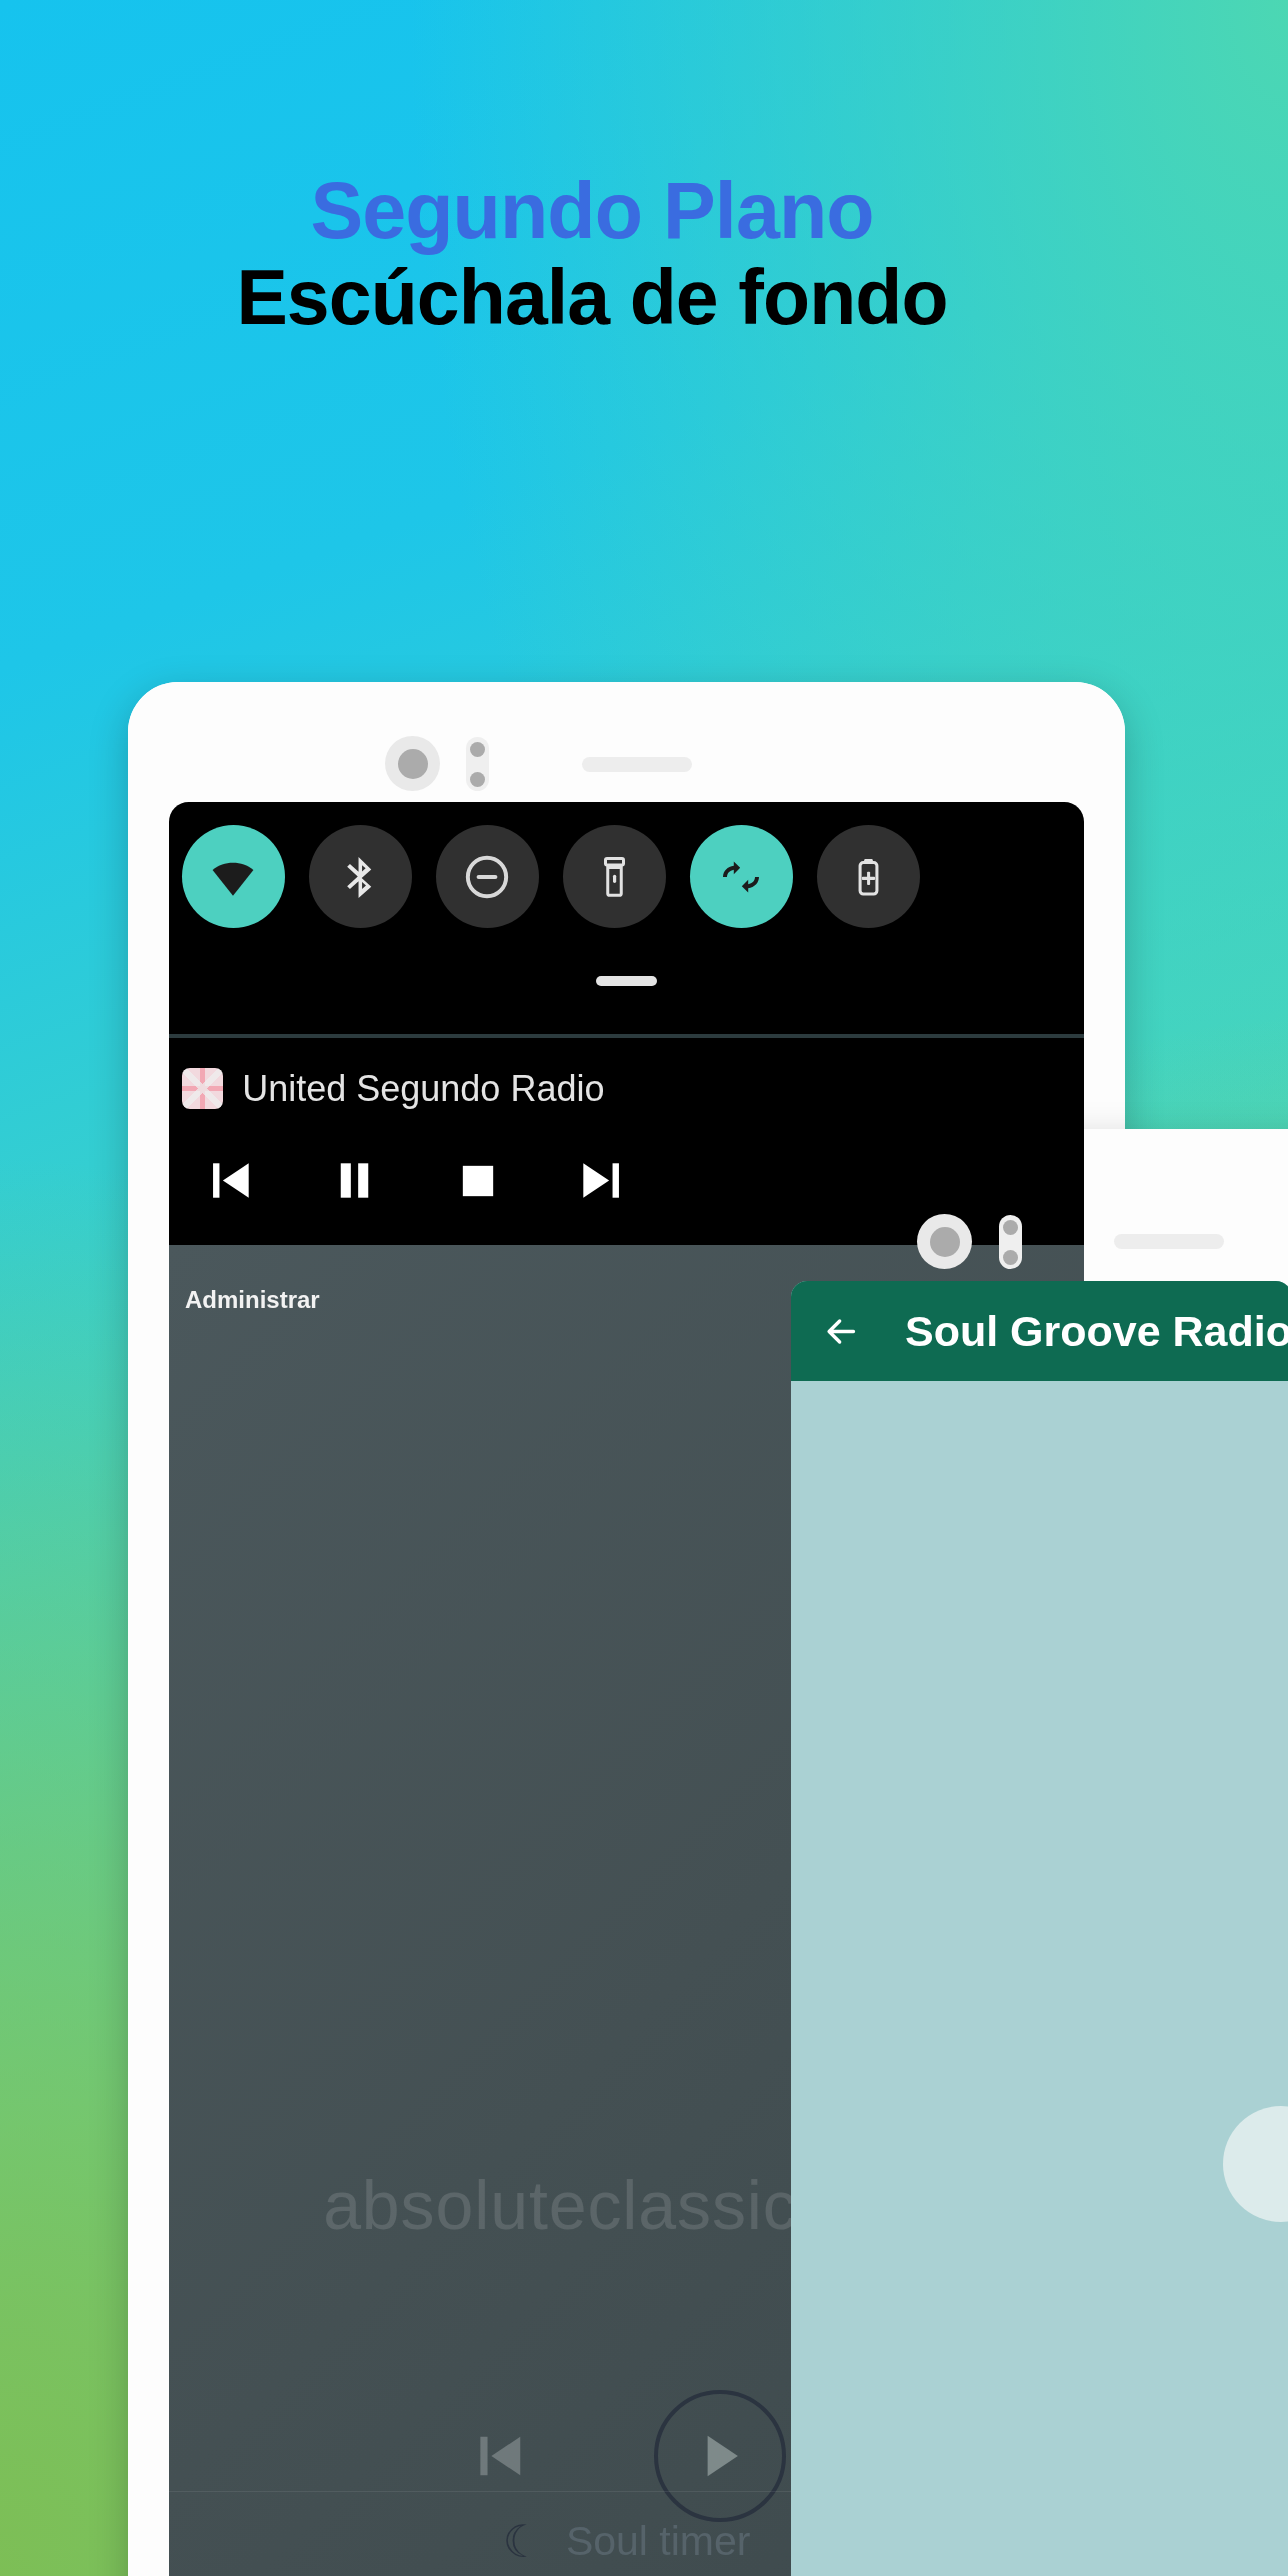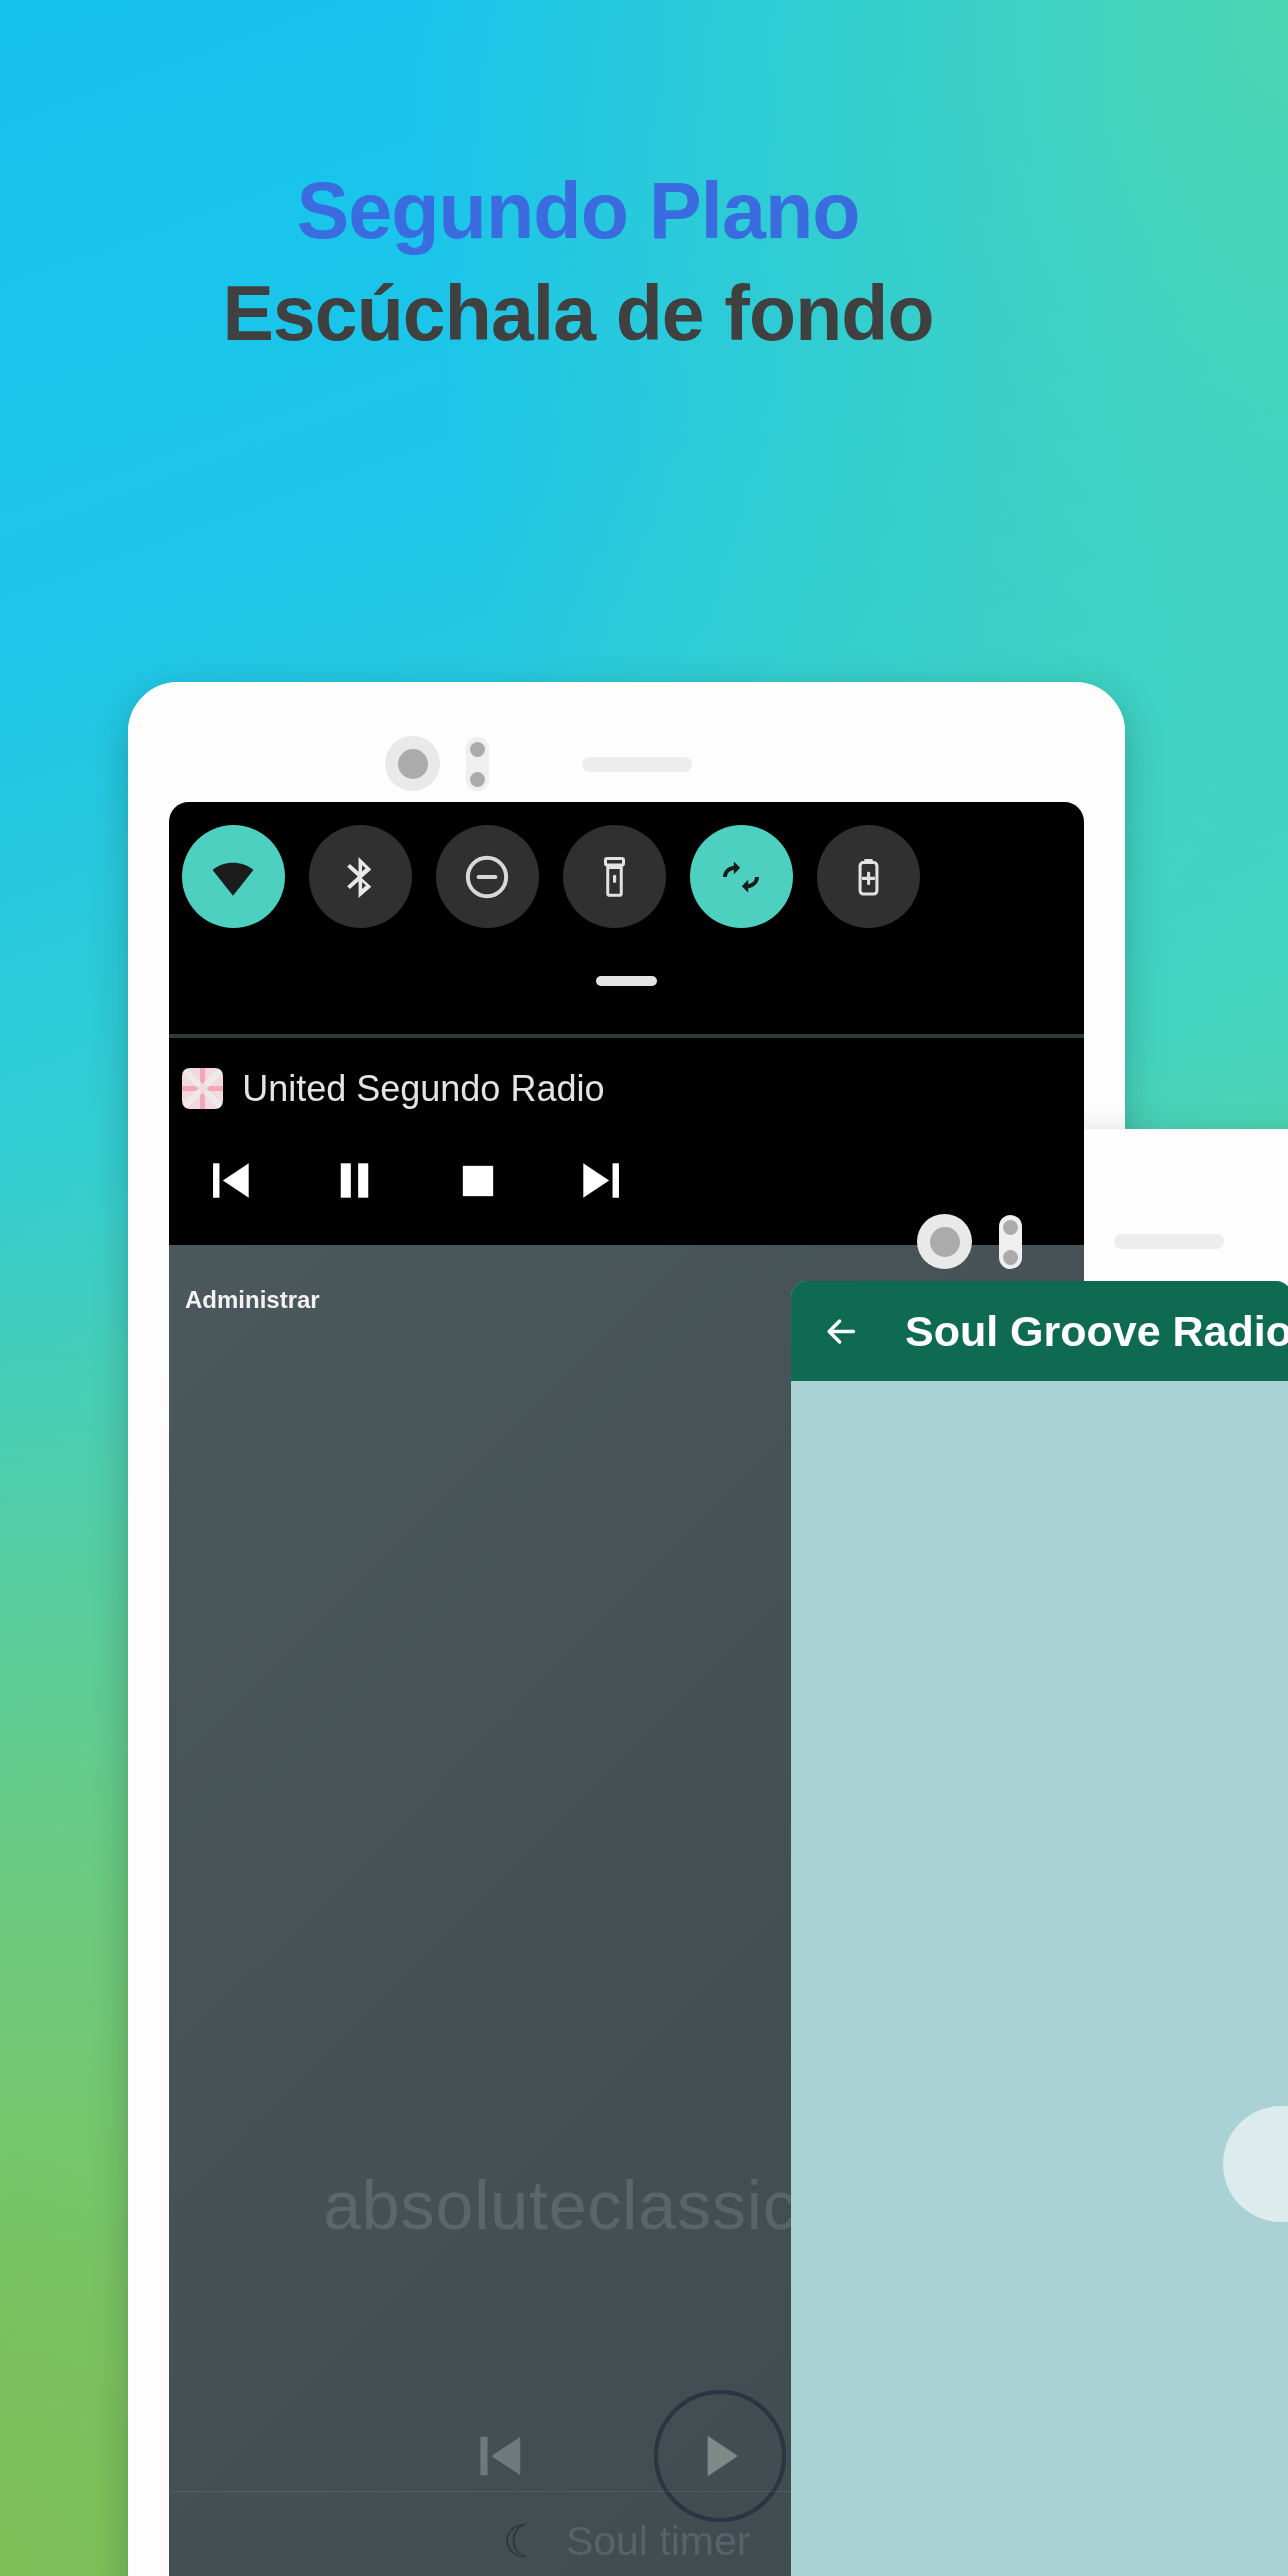--- a/index.html
+++ b/index.html
@@ -16,32 +16,32 @@
     position:absolute; inset:0;
     background:
       radial-gradient(130% 110% at 100% 100%, rgba(150,205,80,0.95) 0%, rgba(150,205,80,0.0) 55%),
       radial-gradient(120% 95% at 0% 100%, rgba(125,190,85,0.98) 0%, rgba(125,190,85,0.0) 58%),
       radial-gradient(110% 95% at 100% 0%, rgba(76,215,179,1) 0%, rgba(76,215,179,0) 62%),
       linear-gradient(160deg, #16C3EE 0%, #1EC6E8 22%, #3FD2C6 48%, #64D79E 70%, #86C455 100%);
   }
 
   
   #headline {
-    position:absolute; top:168px; left:0; width:1156px;
+    position:absolute; top:168px; left:14px; width:1156px;
     text-align:center; z-index:6;
   }
   #headline .l1 {
     display:block;
     font-size:79px; font-weight:bold; letter-spacing:-0.9px;
     color:#3A6CE0; line-height:1.08;
   }
   #headline .l2 {
     display:block;
     font-size:77px; font-weight:bold; letter-spacing:-0.9px;
-    color:#404040; line-height:1.12; margin-top:17px;
+    color:#000000; line-height:1.12; margin-top:1px;
   }
 
   
   .phone {
     position:absolute;
     background:#FDFDFD;
     border-radius:50px 50px 0 0;
     box-shadow: 0 12.5px 39px rgba(0,0,0,0.22);
     overflow:hidden;
   }

